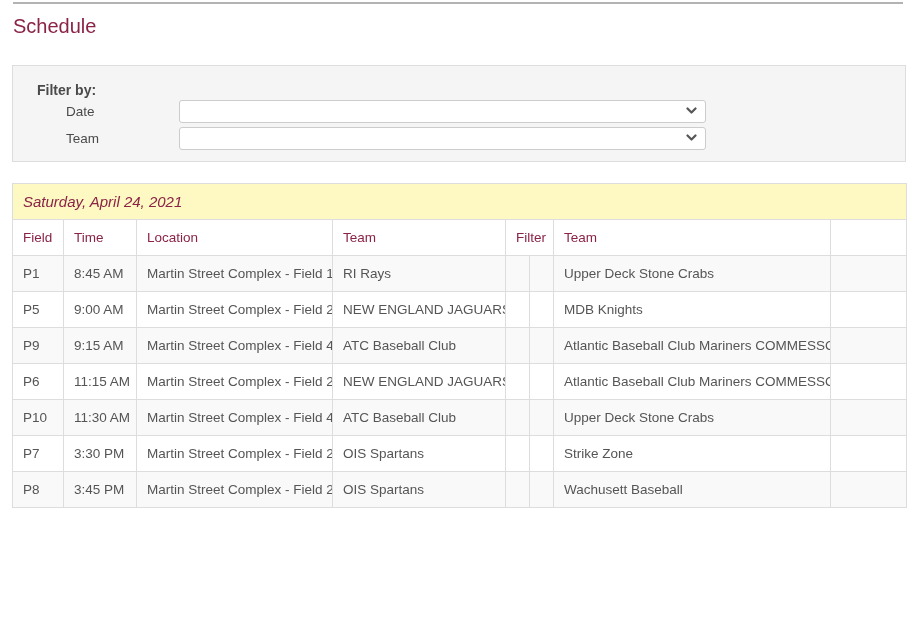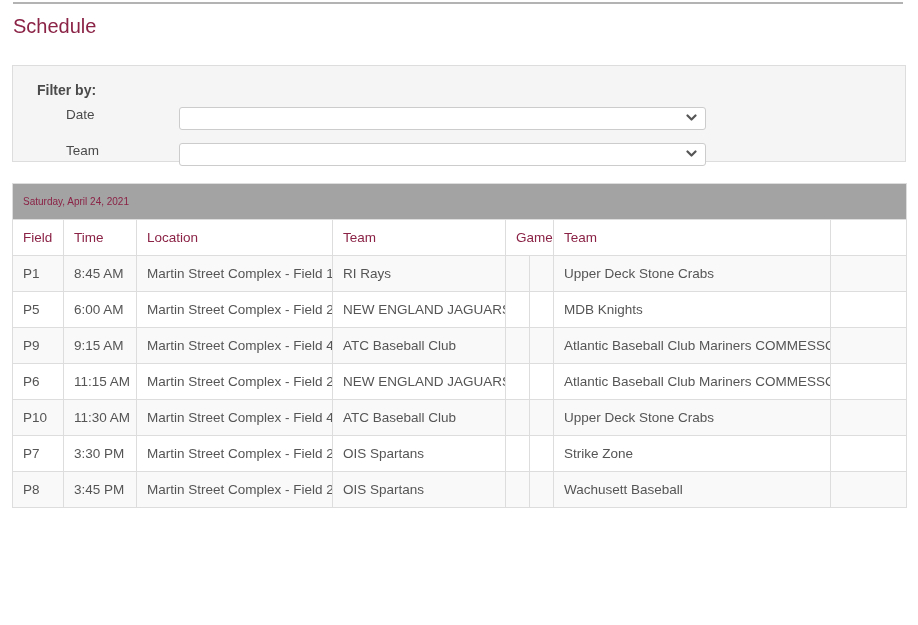--- a/index.html
+++ b/index.html
@@ -17,21 +17,21 @@
   
   .filter-panel{
     box-sizing:border-box;
     margin:27px 12px 0 12px;width:894px;height:97px;
     background:#f5f5f5;border:1px solid #ddd;border-radius:0;
     padding-top:16px;
   }
   .filter-legend{
     margin-left:24px;font-size:14px;font-weight:700;color:#4a4a4a;
   }
-  .filter-row{display:flex;align-items:flex-start;height:27px;margin-top:9px;}
+  .filter-row{display:flex;align-items:center;height:27px;margin-top:0;}
   .filter-row:first-of-type{margin-top:9px;}
   .filter-label{
     margin-left:53px;width:113px;font-size:13.5px;color:#4a4a4a;
   }
   .select-wrap{position:relative;width:527px;height:23px;}
   .select-wrap select{
     -webkit-appearance:none;appearance:none;
     box-sizing:border-box;width:100%;height:23px;
     border:1px solid #ccc;border-radius:3px;background:#fff;
     font-family:inherit;font-size:13px;color:#555;padding:0 24px 0 8px;
@@ -45,21 +45,21 @@
     table-layout:fixed;border-collapse:collapse;
     margin:21px 12px 0 12px;width:894px;
     font-size:13.5px;color:#555;
   }
   table.schedule th,table.schedule td{
     border:1px solid #ddd;height:35px;padding:0 6px 0 10px;
     overflow:hidden;white-space:nowrap;text-align:left;
     font-weight:400;vertical-align:middle;
   }
   th.date-head{
-    text-align:center;color:#8b2346;font-weight:700;font-size:10px;background:#a3a3a3;
+    text-align:center;color:#8b2346;font-weight:700;font-size:15px;background:#fef9c3;font-style:italic;
   }
   tr.col-heads th{color:#8b2346;background:#fff;font-size:13.5px;}
   th.score-head{text-align:center;padding:0;}
   tbody tr:nth-child(odd) td{background:#f9f9f9;}
   tbody tr:nth-child(even) td{background:#ffffff;}
   td.score-cell{padding:0;}
 </style>
 </head>
 <body>
 
@@ -108,39 +108,39 @@
   </colgroup>
   <thead>
     <tr>
       <th class="date-head" colspan="8">Saturday, April 24, 2021</th>
     </tr>
     <tr class="col-heads">
       <th>Field</th>
       <th>Time</th>
       <th>Location</th>
       <th>Team</th>
-      <th class="score-head" colspan="2">Game</th>
+      <th class="score-head" colspan="2">Filter</th>
       <th>Team</th>
       <th></th>
     </tr>
   </thead>
   <tbody>
       <tr>
         <td>P1</td>
         <td>8:45 AM</td>
         <td>Martin Street Complex - Field 1</td>
         <td>RI Rays</td>
         <td class="score-cell"></td>
         <td class="score-cell"></td>
         <td>Upper Deck Stone Crabs</td>
         <td></td>
       </tr>
       <tr>
         <td>P5</td>
-        <td>6:00 AM</td>
+        <td>9:00 AM</td>
         <td>Martin Street Complex - Field 2</td>
         <td>NEW ENGLAND JAGUARS</td>
         <td class="score-cell"></td>
         <td class="score-cell"></td>
         <td>MDB Knights</td>
         <td></td>
       </tr>
       <tr>
         <td>P9</td>
         <td>9:15 AM</td>

